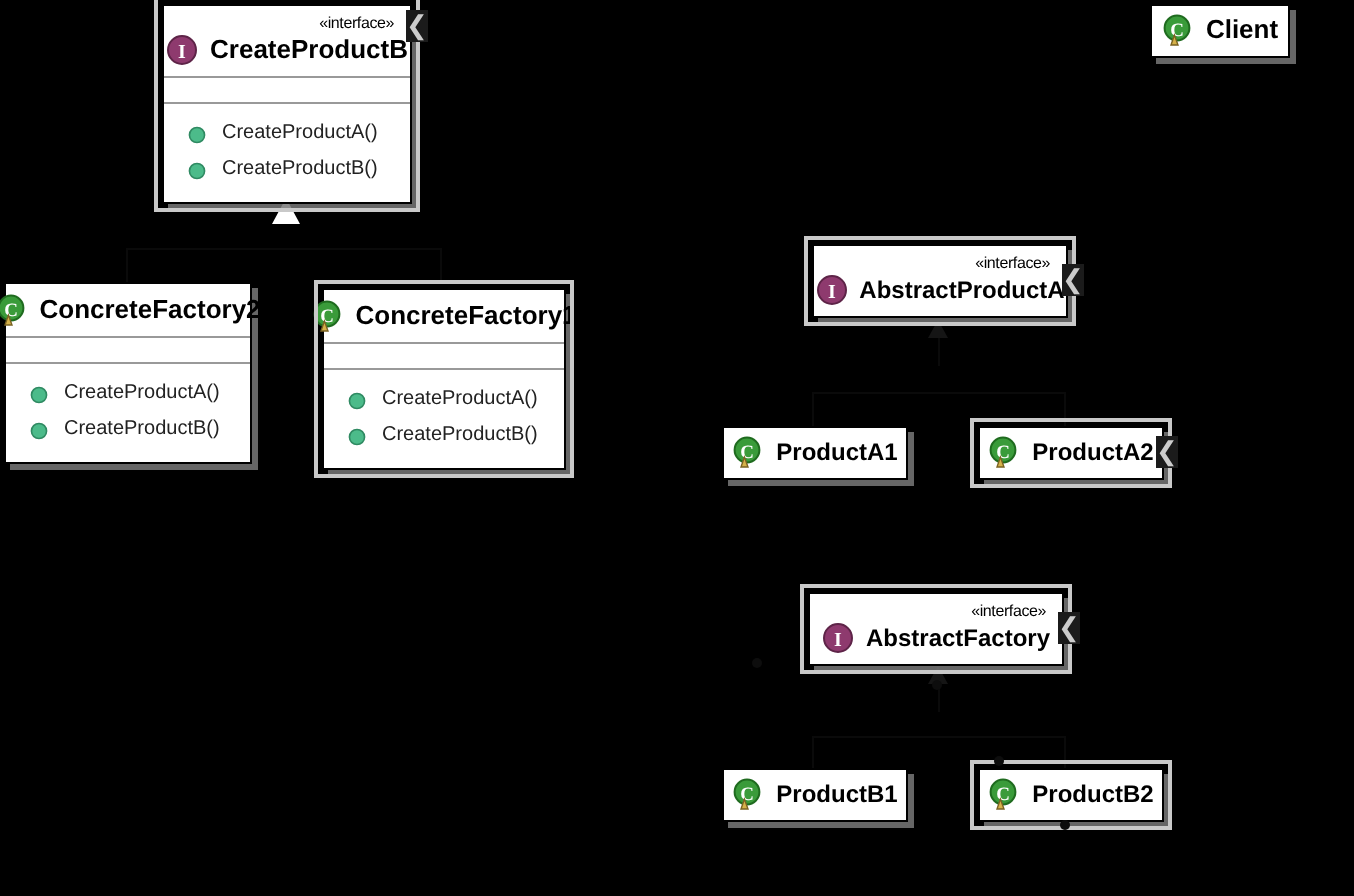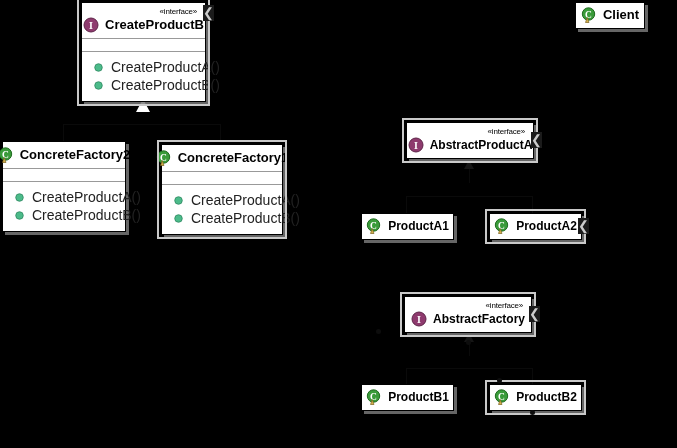--- a/index.html
+++ b/index.html
@@ -63,21 +63,21 @@
   .compartment.ops { padding: 6px 0 7px 0; }
 
   .oprow {
     display: flex;
     align-items: center;
     gap: 8px;
     padding: 2px 0 2px 12px;
     line-height: 14px;
   }
   .opname {
-    font-size: 14px;
+    font-size: 10px;
     color: #222222;
     white-space: nowrap;
   }
 
   
   .icon { display: inline-block; flex: 0 0 auto; line-height: 0; }
   .ifc-icon  { width: 16px; height: 16px; }
   .cls-icon  { width: 16px; height: 16px; }
   .vis-icon  { width: 9px;  height: 9px; }
 

